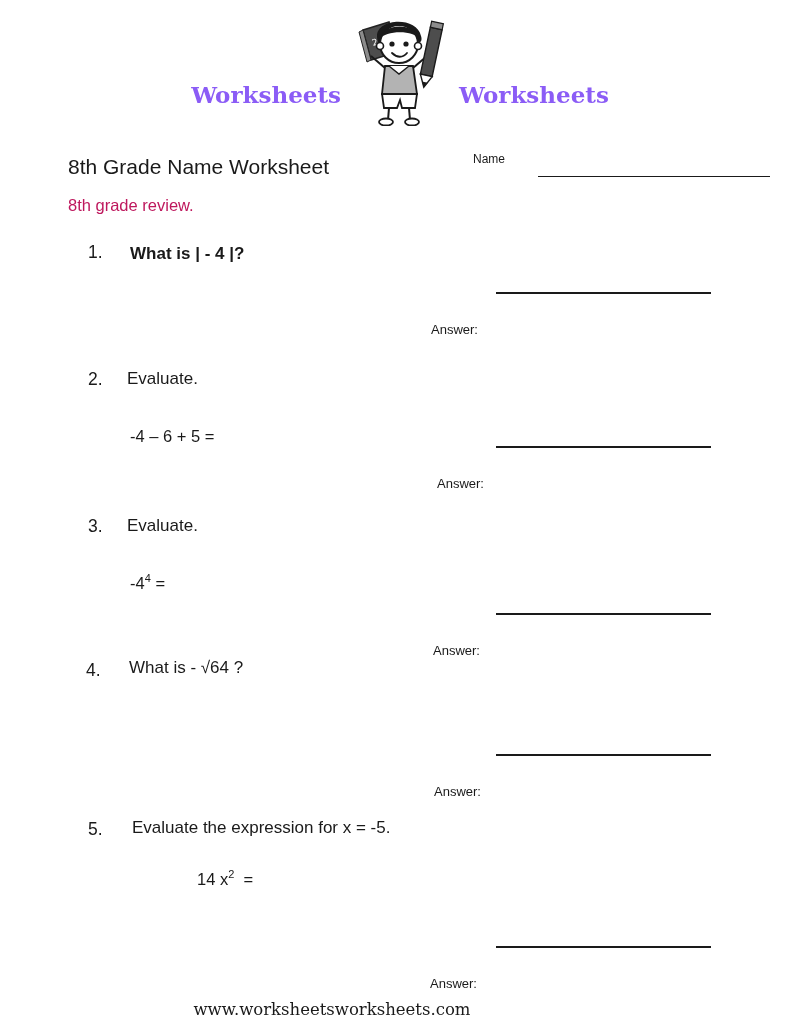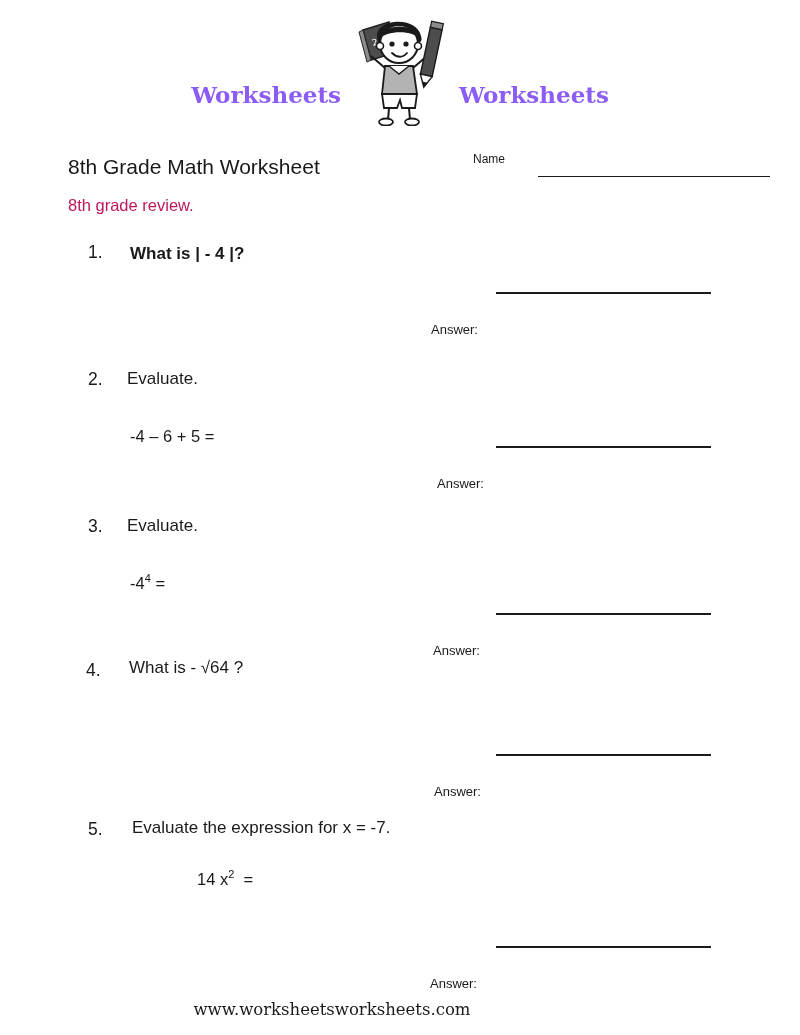--- a/index.html
+++ b/index.html
@@ -177,21 +177,21 @@
           <polygon points="79,68 91,68 85,80" fill="#ffffff" stroke="#1a1a1a" stroke-width="1.4"></polygon>
           <polygon points="82,75 88,75 85,80" fill="#1a1a1a"></polygon>
           <rect x="79" y="14" width="12" height="6" fill="#8c8c8c" stroke="#1a1a1a" stroke-width="1.2"></rect>
         </g>
       </svg>
     </span>
     <span class="logo-word right">Worksheets</span>
   </div>
 </div>
 
-<div class="title">8th Grade Math Worksheet</div>
+<div class="title">8th Grade Name Worksheet</div>
 <div class="subtitle">8th grade review.</div>
 <div class="name-label">Name</div>
 <div class="name-rule"></div>
 
 <div class="q">
   <span class="q-num" style="left:88px; top:242px;">1.</span>
   <span class="q-text" style="left:130px; top:244px;font-weight:bold;">What is |  - 4 |?</span>
   <span class="ans-label" style="left:431px; top:286px;">Answer:</span>
   <span class="ans-rule" style="left:496px; top:292px;"></span>
 </div>
@@ -216,21 +216,21 @@
 
 <div class="q">
   <span class="q-num" style="left:86px; top:660px;">4.</span>
   <span class="q-text" style="left:129px; top:658px;">What is - √64 ?</span>
   <span class="ans-label" style="left:434px; top:748px;">Answer:</span>
   <span class="ans-rule" style="left:496px; top:754px;"></span>
 </div>
 
 <div class="q">
   <span class="q-num" style="left:88px; top:819px;">5.</span>
-  <span class="q-text" style="left:132px; top:818px;">Evaluate the expression for x = -7.</span>
+  <span class="q-text" style="left:132px; top:818px;">Evaluate the expression for x = -5.</span>
   <span class="q-expr" style="left:197px; top:868px;">
     <span>14 x</span><span class="sup">2</span>&nbsp;&nbsp;<span>=</span>
   </span>
   <span class="ans-label" style="left:430px; top:940px;">Answer:</span>
   <span class="ans-rule" style="left:496px; top:946px;"></span>
 </div>
 
 <div class="footer">www.worksheetsworksheets.com</div>
 
 </body></html>

